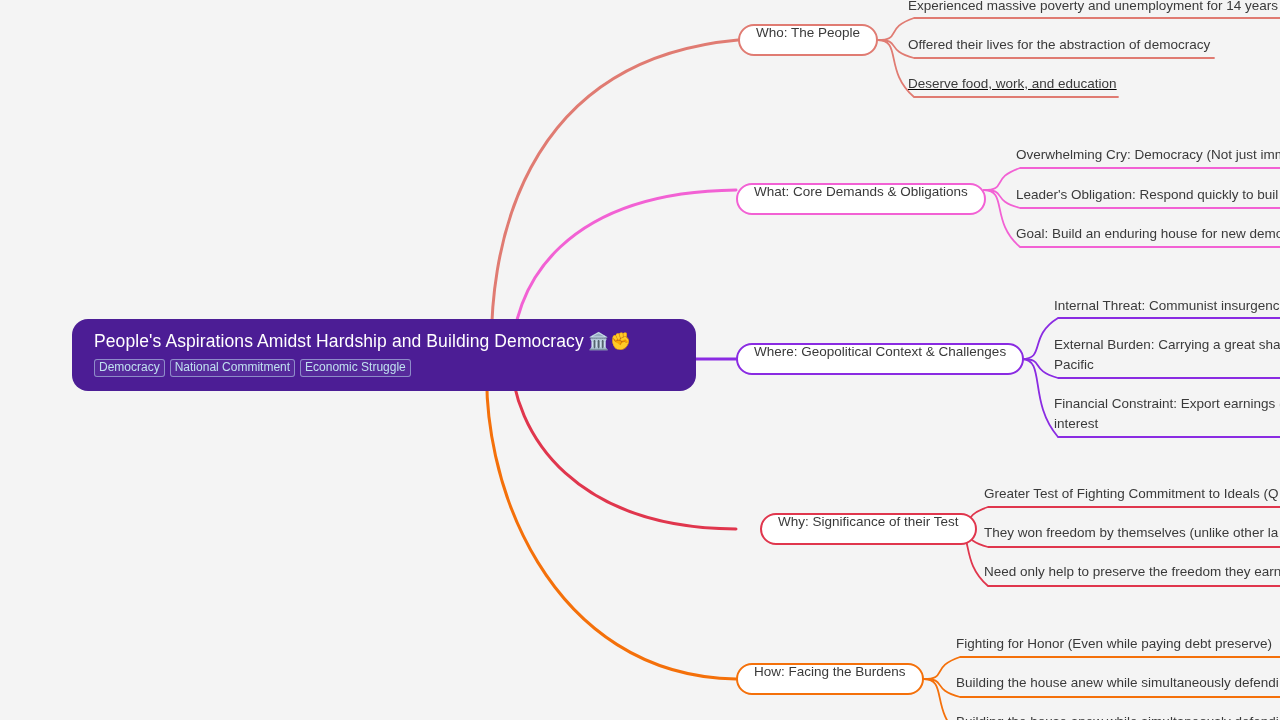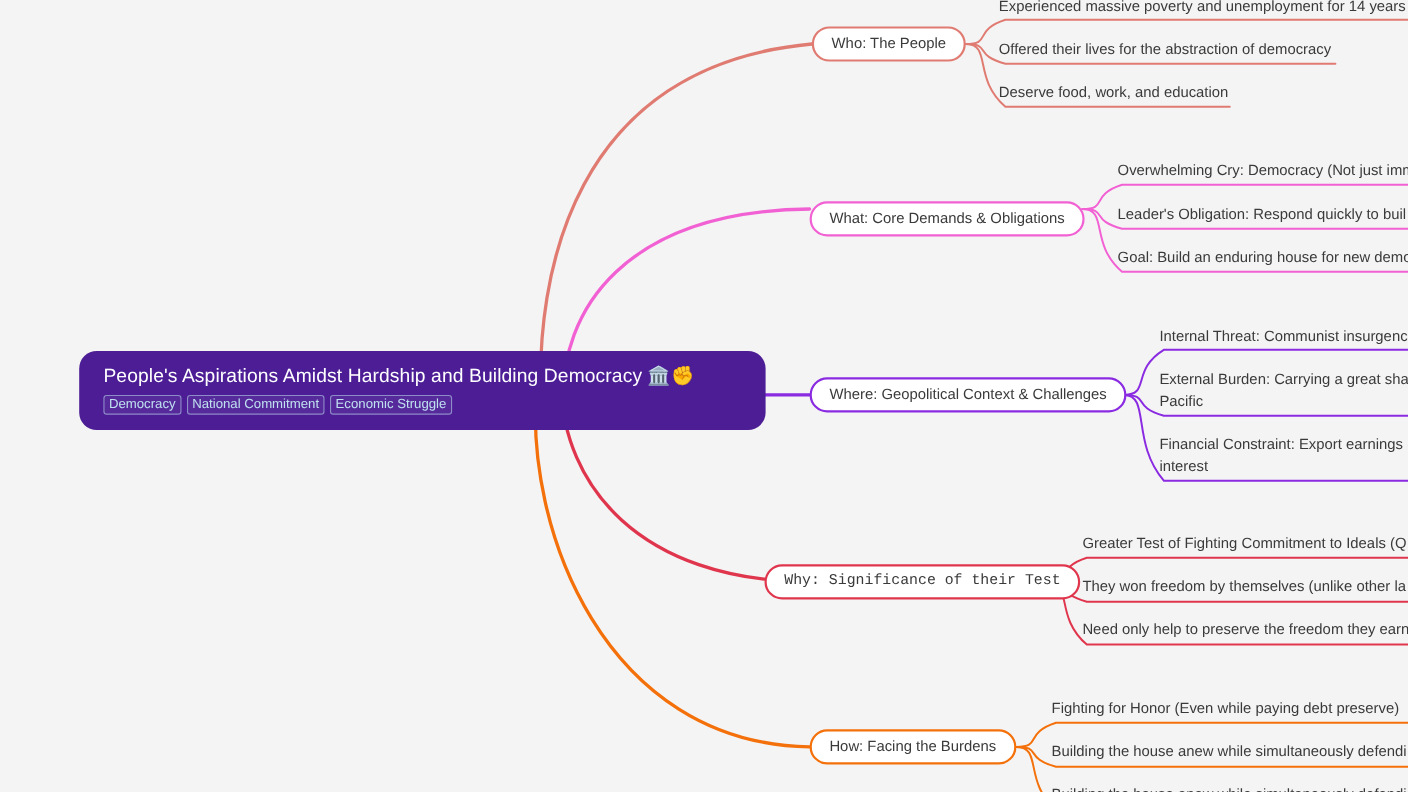--- a/index.html
+++ b/index.html
@@ -71,21 +71,21 @@
   }
 
   
   .branch-node {
     position: absolute;
     background: #ffffff;
     border-radius: 18px;
     border: 2px solid #999;
     height: 32px;
     display: flex;
-    align-items: center;
+    align-items: flex-start;
     justify-content: center;
     padding: 0 16px;
     box-sizing: border-box;
     z-index: 4;
     white-space: nowrap;
   }
   .branch-label {
     font-size: 13.5px;
     color: #3a3a3a;
     line-height: 1;
@@ -148,34 +148,34 @@
 
   <div class="branch-node" id="node-who" style="left: 738px; top: 24px; border-color: rgb(224, 123, 114);">
     <span class="branch-label">Who: The People</span>
   </div>
   <div class="branch-node" id="node-what" style="left: 736px; top: 174px; border-color: rgb(242, 97, 212); margin-top: 9px;">
     <span class="branch-label">What: Core Demands &amp; Obligations</span>
   </div>
   <div class="branch-node" id="node-where" style="left: 736px; top: 343px; border-color: rgb(138, 43, 226);">
     <span class="branch-label">Where: Geopolitical Context &amp; Challenges</span>
   </div>
-  <div class="branch-node" id="node-why" style="left: 695px; top: 513px; border-color: rgb(224, 54, 77); font-family: Liberation Mono, monospace;">
+  <div class="branch-node" id="node-why" style="left: 760px; top: 513px; border-color: rgb(224, 54, 77);">
     <span class="branch-label">Why: Significance of their Test</span>
   </div>
   <div class="branch-node" id="node-how" style="left: 736px; top: 663px; border-color: rgb(244, 112, 10);">
     <span class="branch-label">How: Facing the Burdens</span>
   </div>
 
   <div class="leaf-node" style="left:898px; top:-4px;">
     <span class="leaf-label">Experienced massive poverty and unemployment for 14 years</span>
   </div>
   <div class="leaf-node" style="left:898px; top:35px;">
     <span class="leaf-label">Offered their lives for the abstraction of democracy</span>
   </div>
-  <div class="leaf-node" style="left:898px; top:74px;">
+  <div class="leaf-node" style="left:898px; top:74px;text-decoration:underline;">
     <span class="leaf-label">Deserve food, work, and education</span>
   </div>
 
   <div class="leaf-node" style="left:1006px; top:145px;">
     <span class="leaf-label">Overwhelming Cry: Democracy (Not just imm</span>
   </div>
   <div class="leaf-node" style="left:1006px; top:185px;">
     <span class="leaf-label">Leader's Obligation: Respond quickly to buil</span>
   </div>
   <div class="leaf-node" style="left:1006px; top:224px;">

